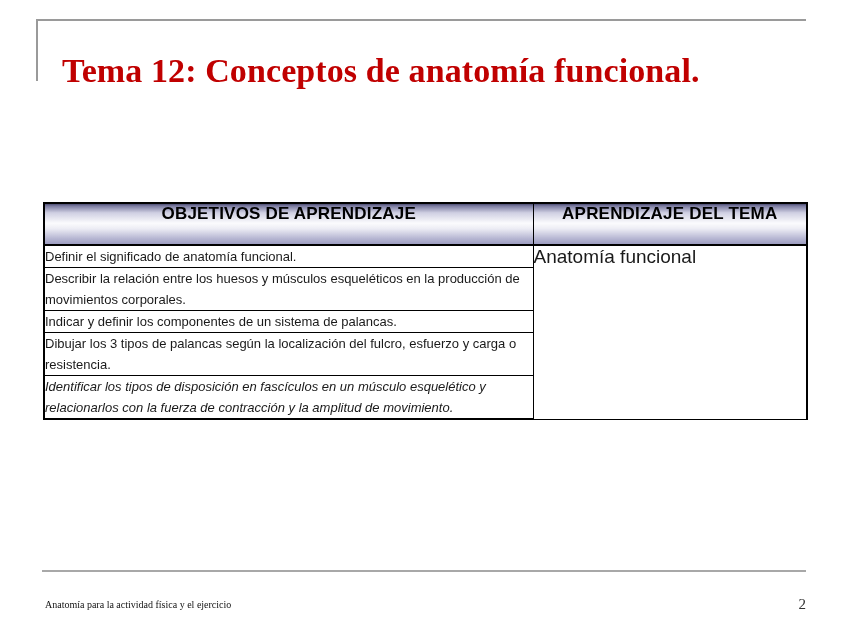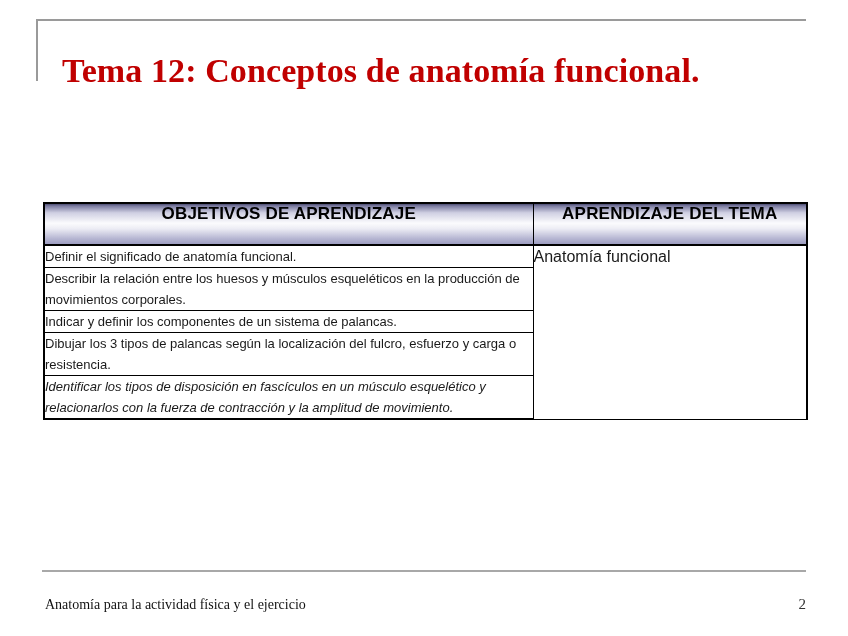--- a/index.html
+++ b/index.html
@@ -95,21 +95,21 @@
 
   
   .td-objective {
     font-size: 13px;
     line-height: 21px;
     color: #1a1a1a;
     padding: 5px 8px 6px 9px;
     border-left: 2px solid #000000 !important;
   }
   .td-contents {
-    font-size: 16px;
+    font-size: 19px;
     line-height: 21px;
     color: #1a1a1a;
     padding: 0 8px 0 12px;
     vertical-align: middle;
     border-right: 2px solid #000000 !important;
   }
   tr.last-row .td-objective,
   tr.last-row .td-contents {
     border-bottom: 2px solid #000000 !important;
     font-style: italic;
@@ -122,21 +122,21 @@
     top: 570px;
     width: 764px;
     height: 0;
     border-top: 2px solid #a8a8a8;
   }
   #footer-note {
     position: absolute;
     left: 45px;
     top: 598px;
     font-family: "Liberation Serif", "DejaVu Serif", serif;
-    font-size: 14px;
+    font-size: 10px;
     line-height: 13px;
     color: #111111;
     white-space: nowrap;
   }
   #page-number {
     position: absolute;
     right: 42px;
     top: 596px;
     font-family: "Liberation Serif", "DejaVu Serif", serif;
     font-size: 15px;

